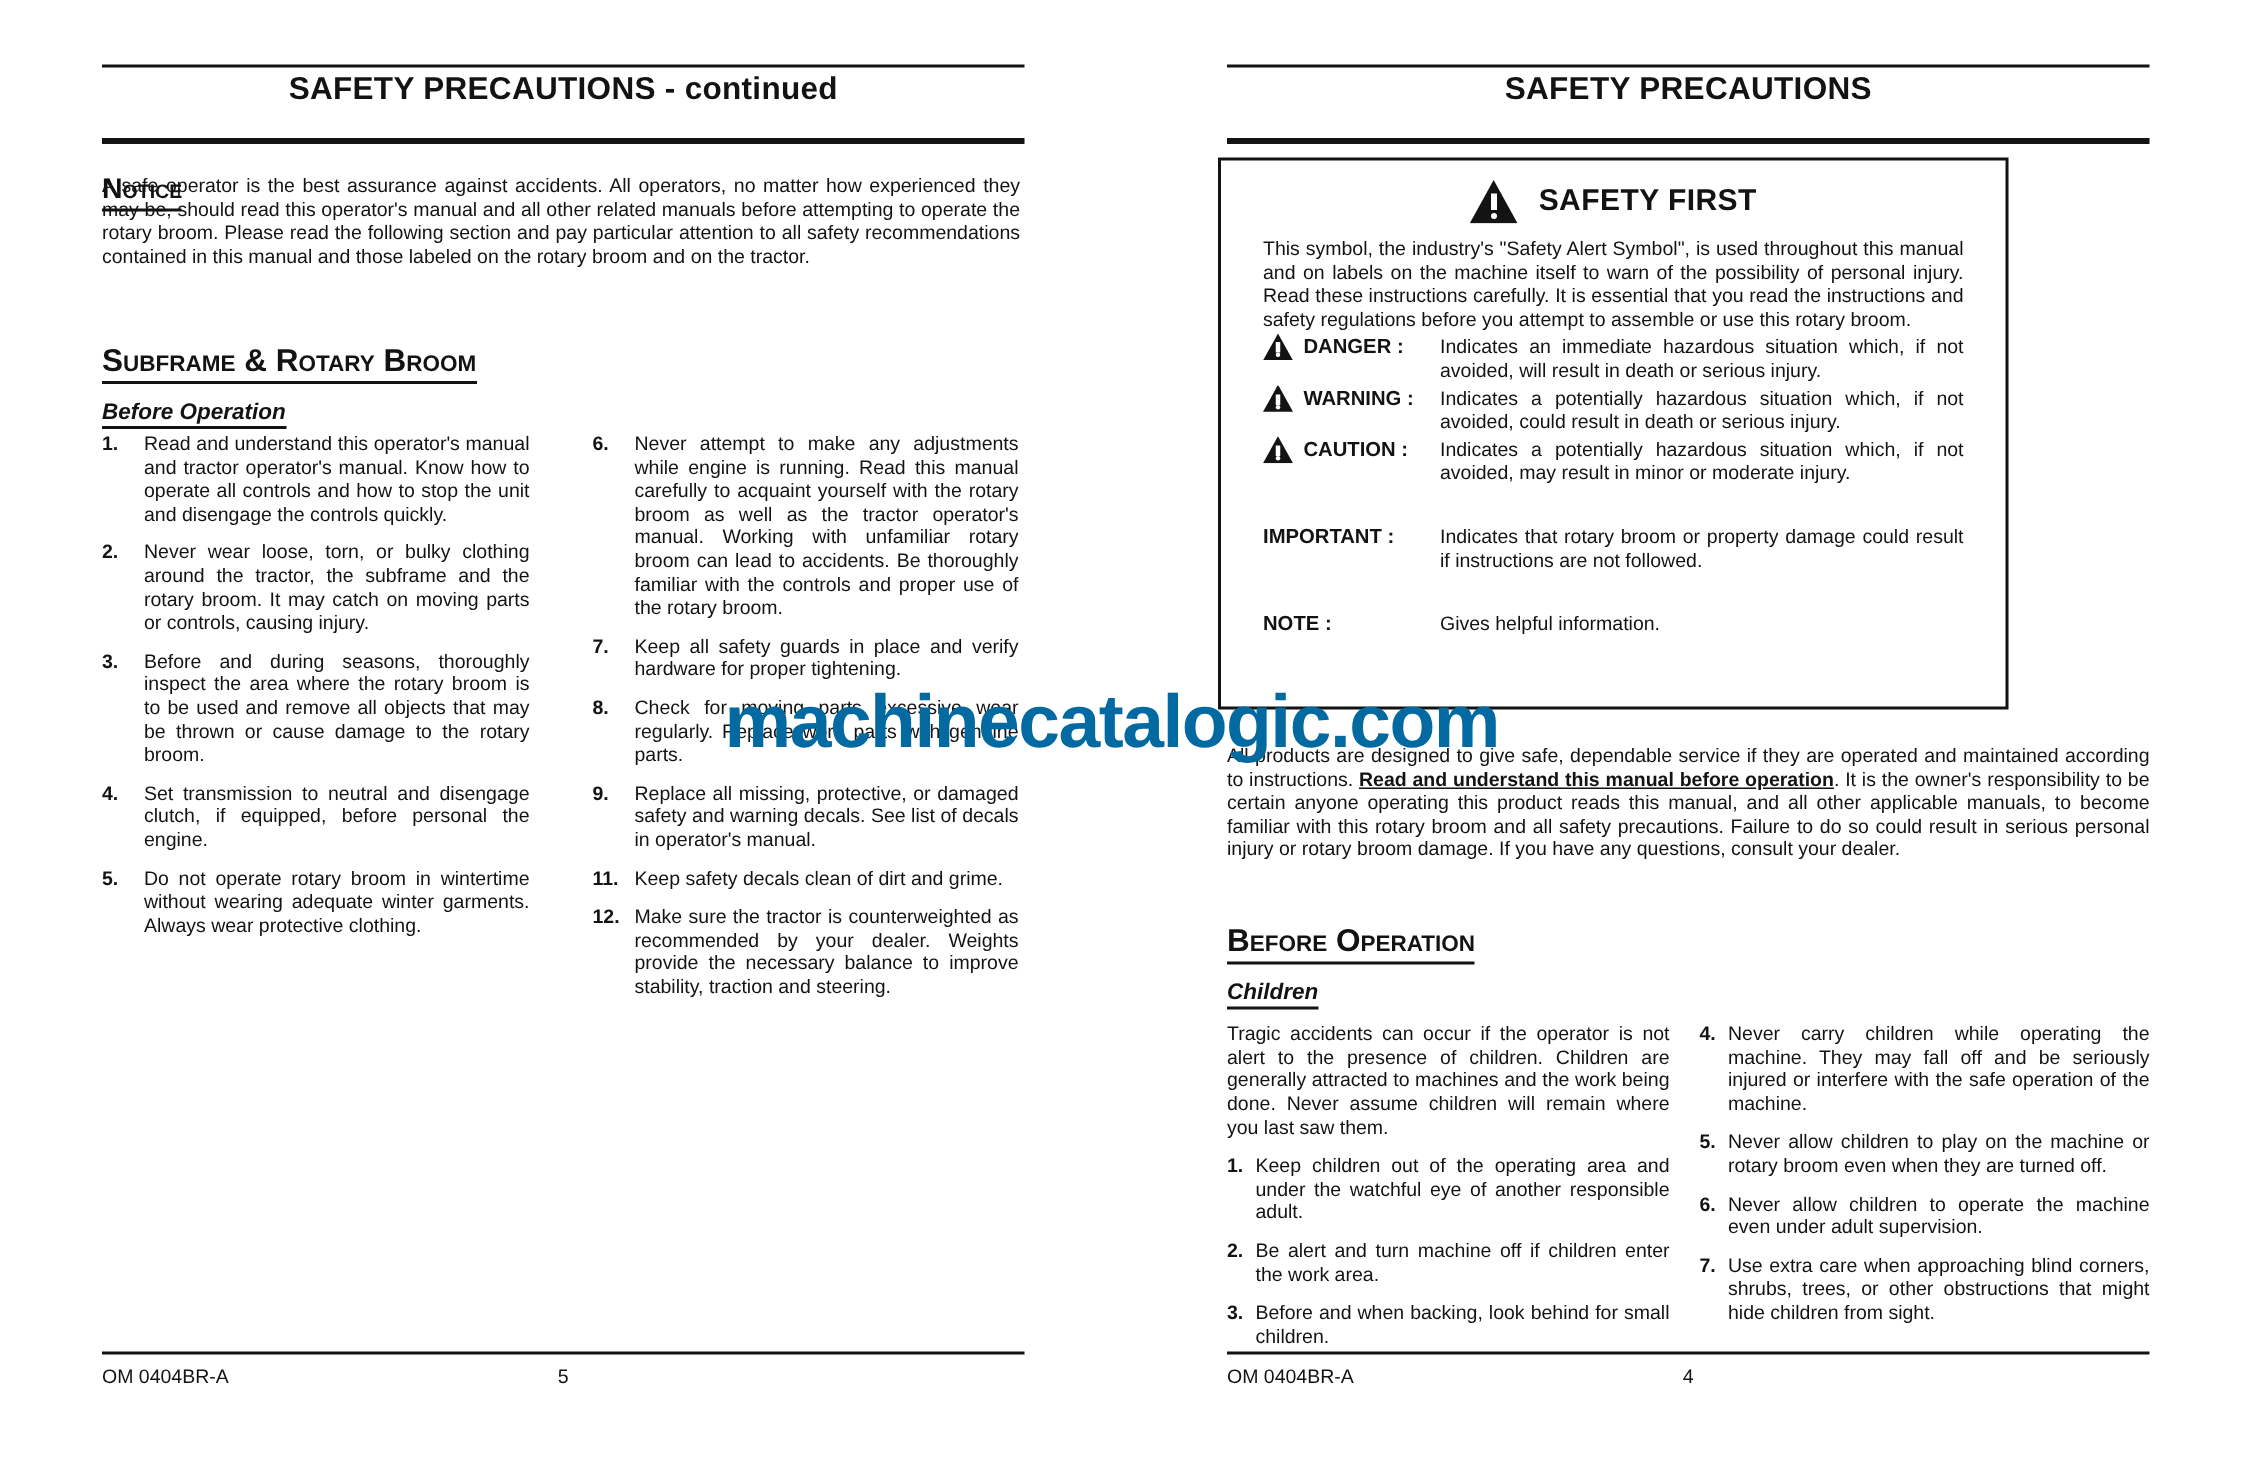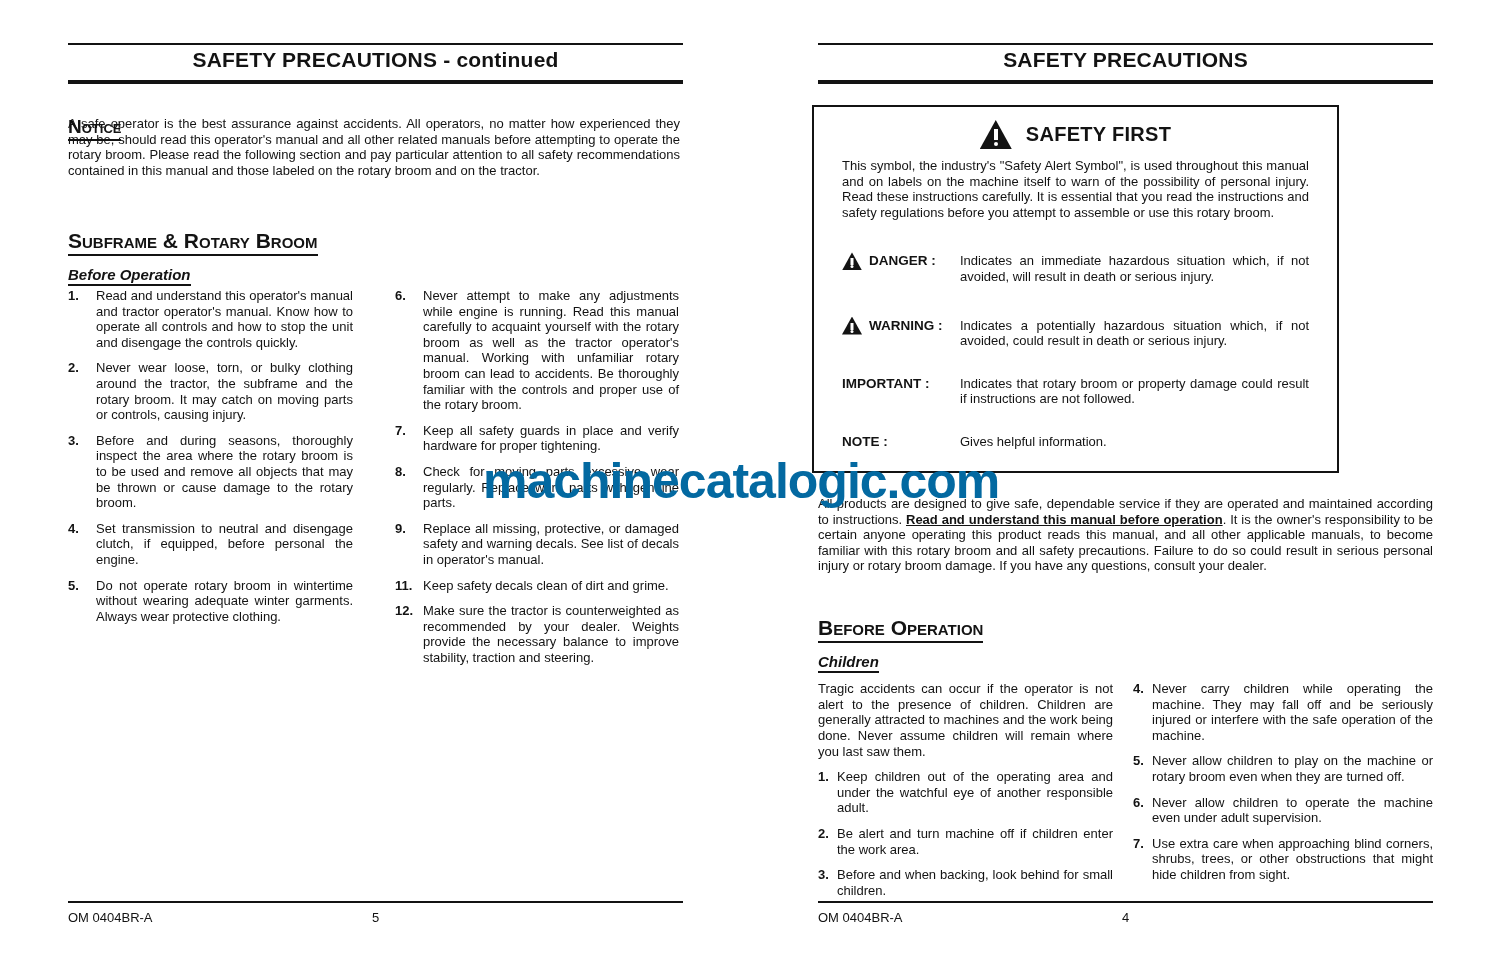--- a/index.html
+++ b/index.html
@@ -14,21 +14,21 @@
   }
   .page { position: absolute; top: 0; height: 971px; }
   #page-left  { left: 68px;  width: 615px; }
   #page-right { left: 818px; width: 615px; }
 
   .page-header {
     position: absolute; left: 0; right: 0; top: 43px;
     border-top: 2px solid #131313;
     border-bottom: 4px solid #131313;
     text-align: center;
-    padding: 3px 0 8px 0;
+    padding: 3px 0 20px 0;
   }
   .page-title { font-size: 21px; font-weight: bold; letter-spacing: 0.2px; }
 
   .sc { font-variant: small-caps; }
   .u-block { display: inline-block; border-bottom: 2.5px solid #131313; padding-bottom: 1px; line-height: 1.08; }
 
   .h-notice   { position: absolute; top: 82px;  left: 0; font-size: 19px; font-weight: bold; margin-top: 34px; }
   .h-section  { position: absolute; top: 229px; left: 0; font-size: 21px; font-weight: bold; }
   .h-beforeop { position: absolute; top: 616px; left: 0; font-size: 21px; font-weight: bold; }
 
@@ -87,21 +87,21 @@
   .tri::after {
     content: ""; position: absolute; left: 50%; transform: translateX(-50%);
     background: #ffffff; border-radius: 50%;
   }
   .tri-lg::before { top: 9px;  width: 4px; height: 11px; }
   .tri-lg::after  { bottom: 3px; width: 4px; height: 4px; }
   .tri-sm::before { top: 6px;  width: 3px; height: 7px; }
   .tri-sm::after  { bottom: 2px; width: 3px; height: 3px; }
 
   .box-intro { margin-top: 9px; }
-  .signal-row { display: flex; margin-top: 33px; }
+  .signal-row { display: flex; margin-top: 3px; }
   .signal-row.gap-lg { margin-top: 27px; }
   .signal-label {
     flex: none; width: 118px;
     font-size: 13.5px; font-weight: bold;
     display: flex; gap: 7px; align-items: flex-start;
     line-height: 15.6px;
   }
   .signal-text { flex: 1; font-size: 13px; line-height: 15.6px; text-align: justify; }
 
   .products-para { position: absolute; top: 496px; left: 0; right: 0; }
@@ -218,20 +218,27 @@
         </span>
       <div class="signal-text">Indicates an immediate hazardous situation which, if not avoided, will result in death or serious injury.</div>
     </div>
     <div class="signal-row">
       <span class="signal-label">
           <span class="tri tri-sm"></span>
           <span>WARNING :</span>
         </span>
       <div class="signal-text">Indicates a potentially hazardous situation which, if not avoided, could result in death or serious injury.</div>
     </div>
+    <div class="signal-row">
+      <span class="signal-label">
+          <span class="tri tri-sm"></span>
+          <span>CAUTION :</span>
+        </span>
+      <div class="signal-text">Indicates a potentially hazardous situation which, if not avoided, may result in minor or moderate injury.</div>
+    </div>
     <div class="signal-row gap-lg">
       <span class="signal-label">
           <span>IMPORTANT :</span>
         </span>
       <div class="signal-text">Indicates that rotary broom or property damage could result if instructions are not followed.</div>
     </div>
     <div class="signal-row gap-lg">
       <span class="signal-label">
           <span>NOTE :</span>
         </span>

